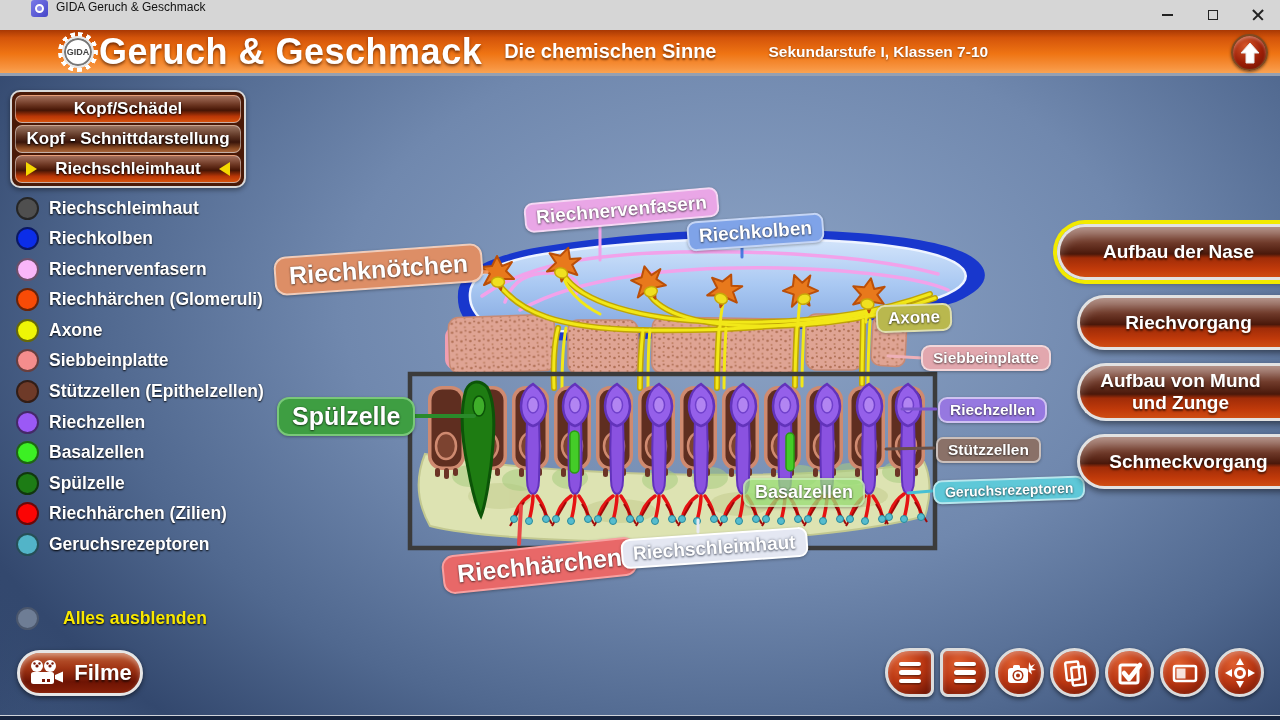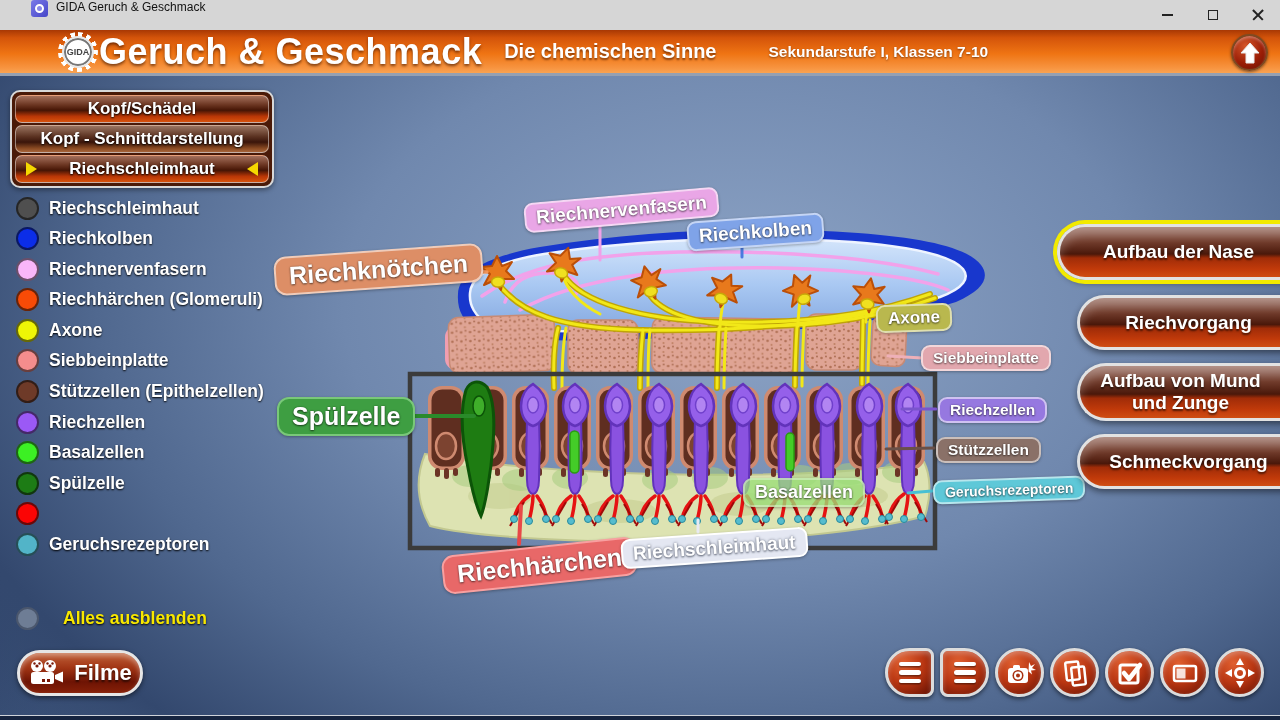--- a/index.html
+++ b/index.html
@@ -39,21 +39,21 @@
     border:2px solid #7e4a22; box-shadow:0 1px 3px rgba(0,0,0,.5), inset 0 2px 3px rgba(255,255,255,.35);
     display:flex; align-items:center; justify-content:center; }
 
   
   .content { position:relative; flex:1 1 auto; overflow:hidden;
     background:radial-gradient(ellipse 950px 640px at 58% 36%, #8da4c6 0%, #7088ae 42%, #50688f 68%, #33486e 88%, #22345614 100%),
     linear-gradient(115deg,#22345a 0%, #3c537a 22%, #607a9f 50%, #46608a 78%, #2c4068 100%); }
   .bottom-strip { height:5px; background:#16243f; border-top:1px solid #cfd3da; flex:0 0 auto; }
 
   
-  .crumbs { position:absolute; left:10px; top:14px; width:264px; background:#4a1a08; border:2px solid #d8d8d8;
+  .crumbs { position:absolute; left:10px; top:14px; width:236px; background:#4a1a08; border:2px solid #d8d8d8;
     border-radius:10px; padding:3px; display:flex; flex-direction:column; gap:2px; box-shadow:0 2px 5px rgba(0,0,0,.4); }
   .crumb { height:28px; border-radius:7px; display:flex; align-items:center; justify-content:center; position:relative;
     font-size:17px; font-weight:bold; color:#fff; text-shadow:0 1px 2px #000;
     background:linear-gradient(180deg,#a4705c 0%,#6a3420 35%,#451505 55%,#b83606 78%,#d8520c 100%);
     border:1px solid rgba(255,255,255,.45); }
   .crumb.mid { background:linear-gradient(180deg,#9a7460 0%,#5c3322 40%,#3a150a 62%,#8a4a22 86%,#a8653a 100%); }
   .tri { position:absolute; top:50%; transform:translateY(-50%); width:0; height:0;
     border-top:7px solid transparent; border-bottom:7px solid transparent; }
   .tri.right { left:10px; border-left:11px solid #f5d800; }
   .tri.left  { right:10px; border-right:11px solid #f5d800; }
@@ -324,21 +324,21 @@
         <path d="M698,456 L698,444" stroke="#e8eaf2" stroke-width="3"></path>
       </g>
     </svg>
 
     <div class="dlabel" id="lbl-riechnervenfasern" style="background-color: rgb(233, 166, 230);">Riechnervenfasern</div>
     <div class="dlabel" id="lbl-riechkolben" style="background-color: rgb(127, 163, 232);">Riechkolben</div>
     <div class="dlabel lbl-big" id="lbl-riechknoetchen" style="background-color: rgb(221, 142, 102);">Riechknötchen</div>
     <div class="dlabel" id="lbl-axone" style="background-color: rgb(185, 184, 78);">Axone</div>
     <div class="dlabel" id="lbl-siebbeinplatte" style="background-color: rgb(226, 167, 174);">Siebbeinplatte</div>
     <div class="dlabel" id="lbl-riechzellen" style="background-color: rgb(150, 120, 224);">Riechzellen</div>
-    <div class="dlabel" id="lbl-stuetzzellen" style="background-color: rgb(138, 113, 104);">Stützzellen</div>
+    <div class="dlabel" id="lbl-stuetzzellen" style="background-color: rgb(138, 113, 104); border-radius: 7px;">Stützzellen</div>
     <div class="dlabel" id="lbl-geruchsrezeptoren" style="background-color: rgb(94, 200, 216);">Geruchsrezeptoren</div>
     <div class="dlabel" id="lbl-basalzellen" style="background-color: rgba(154, 222, 119, 0.78);">Basalzellen</div>
     <div class="dlabel lbl-big" id="lbl-spuelzelle" style="background-color: rgb(62, 158, 66);">Spülzelle</div>
     <div class="dlabel lbl-big" id="lbl-riechhaerchen" style="background-color: rgb(232, 104, 104);">Riechhärchen</div>
     <div class="dlabel" id="lbl-riechschleimhaut" style="background-color: rgb(228, 231, 242);">Riechschleimhaut</div>
 
     <div class="crumbs" style="z-index:6;">
       <div class="crumb">Kopf/Schädel</div>
       <div class="crumb mid">Kopf - Schnittdarstellung</div>
       <div class="crumb">
@@ -384,20 +384,21 @@
       <div class="leg-row">
           <span class="dot" style="background-color: rgb(60, 240, 36);"></span>
           <span class="leg-label">Basalzellen</span>
         </div>
       <div class="leg-row">
           <span class="dot" style="background-color: rgb(29, 124, 21);"></span>
           <span class="leg-label">Spülzelle</span>
         </div>
       <div class="leg-row">
           <span class="dot" style="background-color: rgb(251, 5, 5);"></span>
+          <span class="leg-label">Riechhärchen (Zilien)</span>
         </div>
       <div class="leg-row">
           <span class="dot" style="background-color: rgb(82, 180, 200);"></span>
           <span class="leg-label">Geruchsrezeptoren</span>
         </div>
     </div>
     <div class="hide-all" style="z-index:6;">
       <span class="dot" style="background-color: rgb(110, 125, 149);"></span>
       <span class="leg-label">Alles ausblenden</span>
     </div>

